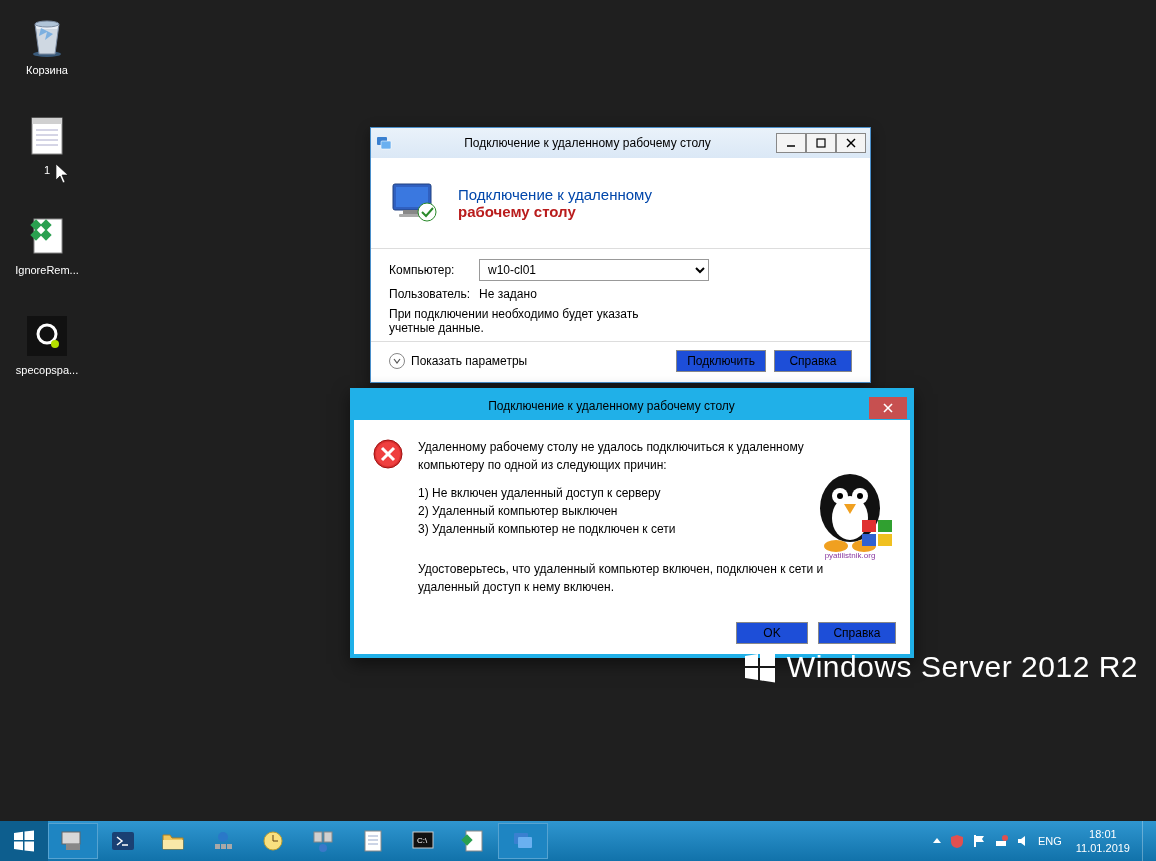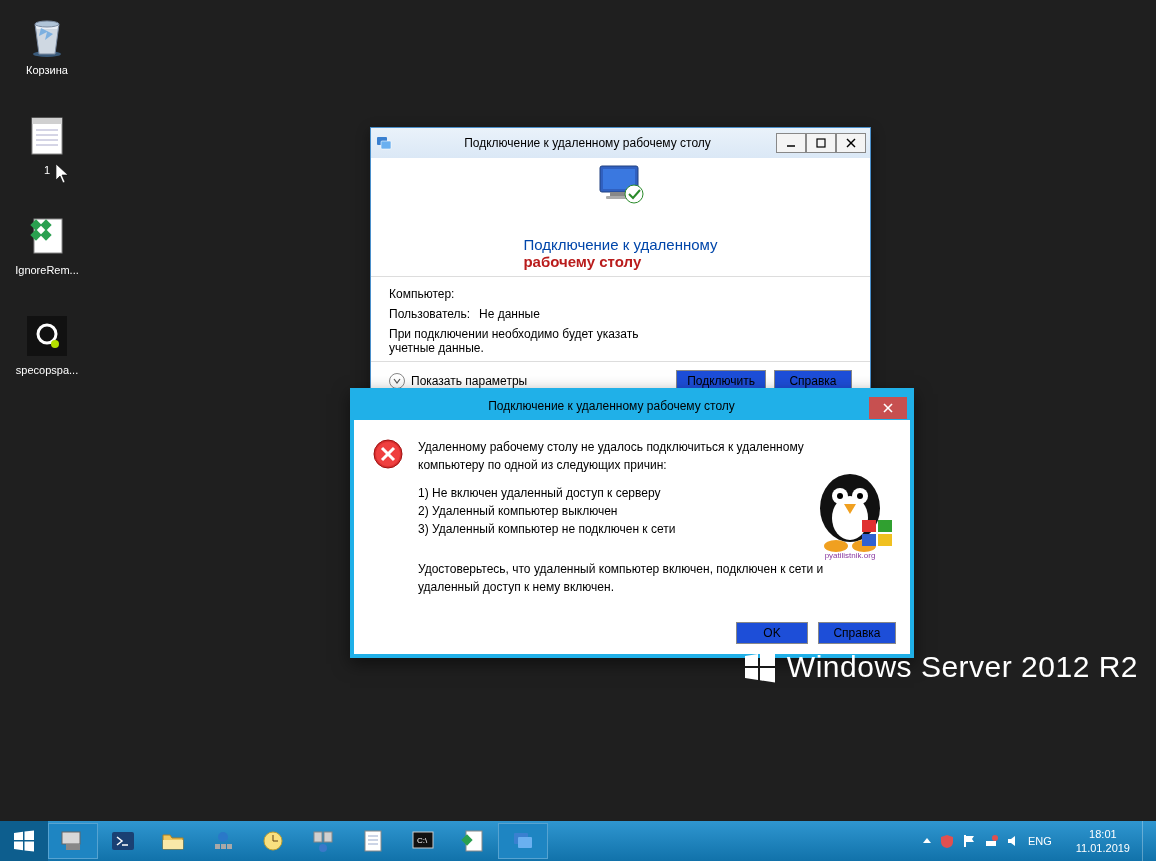--- a/index.html
+++ b/index.html
@@ -19,21 +19,21 @@
   .watermark .brand { font-size: 30px; font-weight: 300; letter-spacing: 0.5px; }
 
   
   .rdp-window { position: absolute; left: 370px; top: 127px; width: 501px; background: #fff; border: 1px solid #4a8fca; box-shadow: 0 4px 12px rgba(0,0,0,0.4); }
   .rdp-titlebar { height: 30px; background: linear-gradient(#eaf2fa,#dbe8f6); display: flex; align-items: center; padding: 0 4px; position: relative; }
   .rdp-titlebar .tb-icon { width: 18px; height: 18px; margin-right: 6px; }
   .rdp-titlebar .tb-title { flex: 1; text-align: center; font-size: 12px; }
   .win-controls { display: flex; gap: 0; }
   .win-controls .ctrl { width: 30px; height: 20px; border: 1px solid #888; background: #f4f4f4; display: flex; align-items: center; justify-content: center; font-size: 13px; font-family: monospace; cursor: pointer; }
 
-  .rdp-hero { display: flex; padding: 6px 18px; align-items: center; gap: 30px; border-bottom: 1px solid #ddd; flex-direction: column; }
+  .rdp-hero { display: flex; padding: 24px 18px; align-items: center; gap: 19px; border-bottom: 1px solid #ddd; }
   .rdp-hero .hero-icon { width: 50px; height: 42px; }
   .rdp-hero .hero-text .line1 { color: #0046aa; font-size: 15px; }
   .rdp-hero .hero-text .line2 { color: #b91c1c; font-size: 15px; font-weight: bold; }
 
   .rdp-form { padding: 10px 18px 4px 18px; font-size: 12px; }
   .form-row { display: flex; align-items: center; margin-bottom: 6px; gap: 18px; }
   .form-row .lbl { width: 72px; }
   .form-row select { width: 230px; height: 22px; border: 1px solid #999; background: #fff; padding: 0 4px; font-size: 12px; }
   .form-row .val { color: #000; }
   .form-note { color: #000; margin: 4px 0 2px 0; max-width: 280px; }
@@ -56,21 +56,21 @@
   .err-mascot { position: absolute; right: 10px; top: 40px; width: 100px; height: 100px; }
   .err-footer { padding: 8px 14px 10px; display: flex; justify-content: flex-end; gap: 10px; }
 
   
   .taskbar { position: absolute; left: 0; right: 0; bottom: 0; height: 40px; background: linear-gradient(#2f96d0,#1172aa); display: flex; align-items: stretch; }
   .taskbar .start { width: 48px; background: #0d5e8e; display: flex; align-items: center; justify-content: center; cursor: pointer; }
   .taskbar .tbitem { width: 50px; display: flex; align-items: center; justify-content: center; cursor: pointer; margin: 2px 0; }
   .taskbar .tbitem.active { background: #1e85c2; border: 1px solid rgba(255,255,255,0.25); }
   .tray { margin-left: auto; display: flex; align-items: center; padding: 0 6px; gap: 8px; color: #fff; font-size: 11px; }
   .tray .tray-icon { cursor: pointer; }
-  .tray .clock { text-align: center; line-height: 1.3; margin-left: 16px; }
+  .tray .clock { text-align: center; line-height: 1.3; margin-left: 6px; }
   .tray .showdesktop { width: 8px; height: 40px; border-left: 1px solid rgba(255,255,255,0.3); margin-left: 4px; cursor: pointer; }
 
   svg { display: block; }
 </style>
 </head>
 <body>
 
 <div class="desktop-icon" style="left:8px; top:12px;">
   <div class="iconbox">
     <svg width="40" height="44" viewBox="0 0 40 44">
@@ -172,24 +172,27 @@
     </div>
     <div class="hero-text">
       <div class="line1">Подключение к удаленному</div>
       <div class="line2">рабочему столу</div>
     </div>
   </div>
 
   <div class="rdp-form">
     <div class="form-row">
       <span class="lbl">Компьютер:</span>
+      <select>
+        <option>w10-cl01</option>
+      </select>
     </div>
     <div class="form-row">
       <span class="lbl">Пользователь:</span>
-      <span class="val">Не данные</span>
+      <span class="val">Не задано</span>
     </div>
     <p class="form-note">При подключении необходимо будет указать учетные данные.</p>
   </div>
 
   <div class="rdp-bottom">
     <div class="expand">
       <span class="circ">
         <svg width="8" height="8">
             <path d="M1 2 L4 6 L7 2" fill="none" stroke="#555" stroke-width="1.2"></path>
           </svg>

